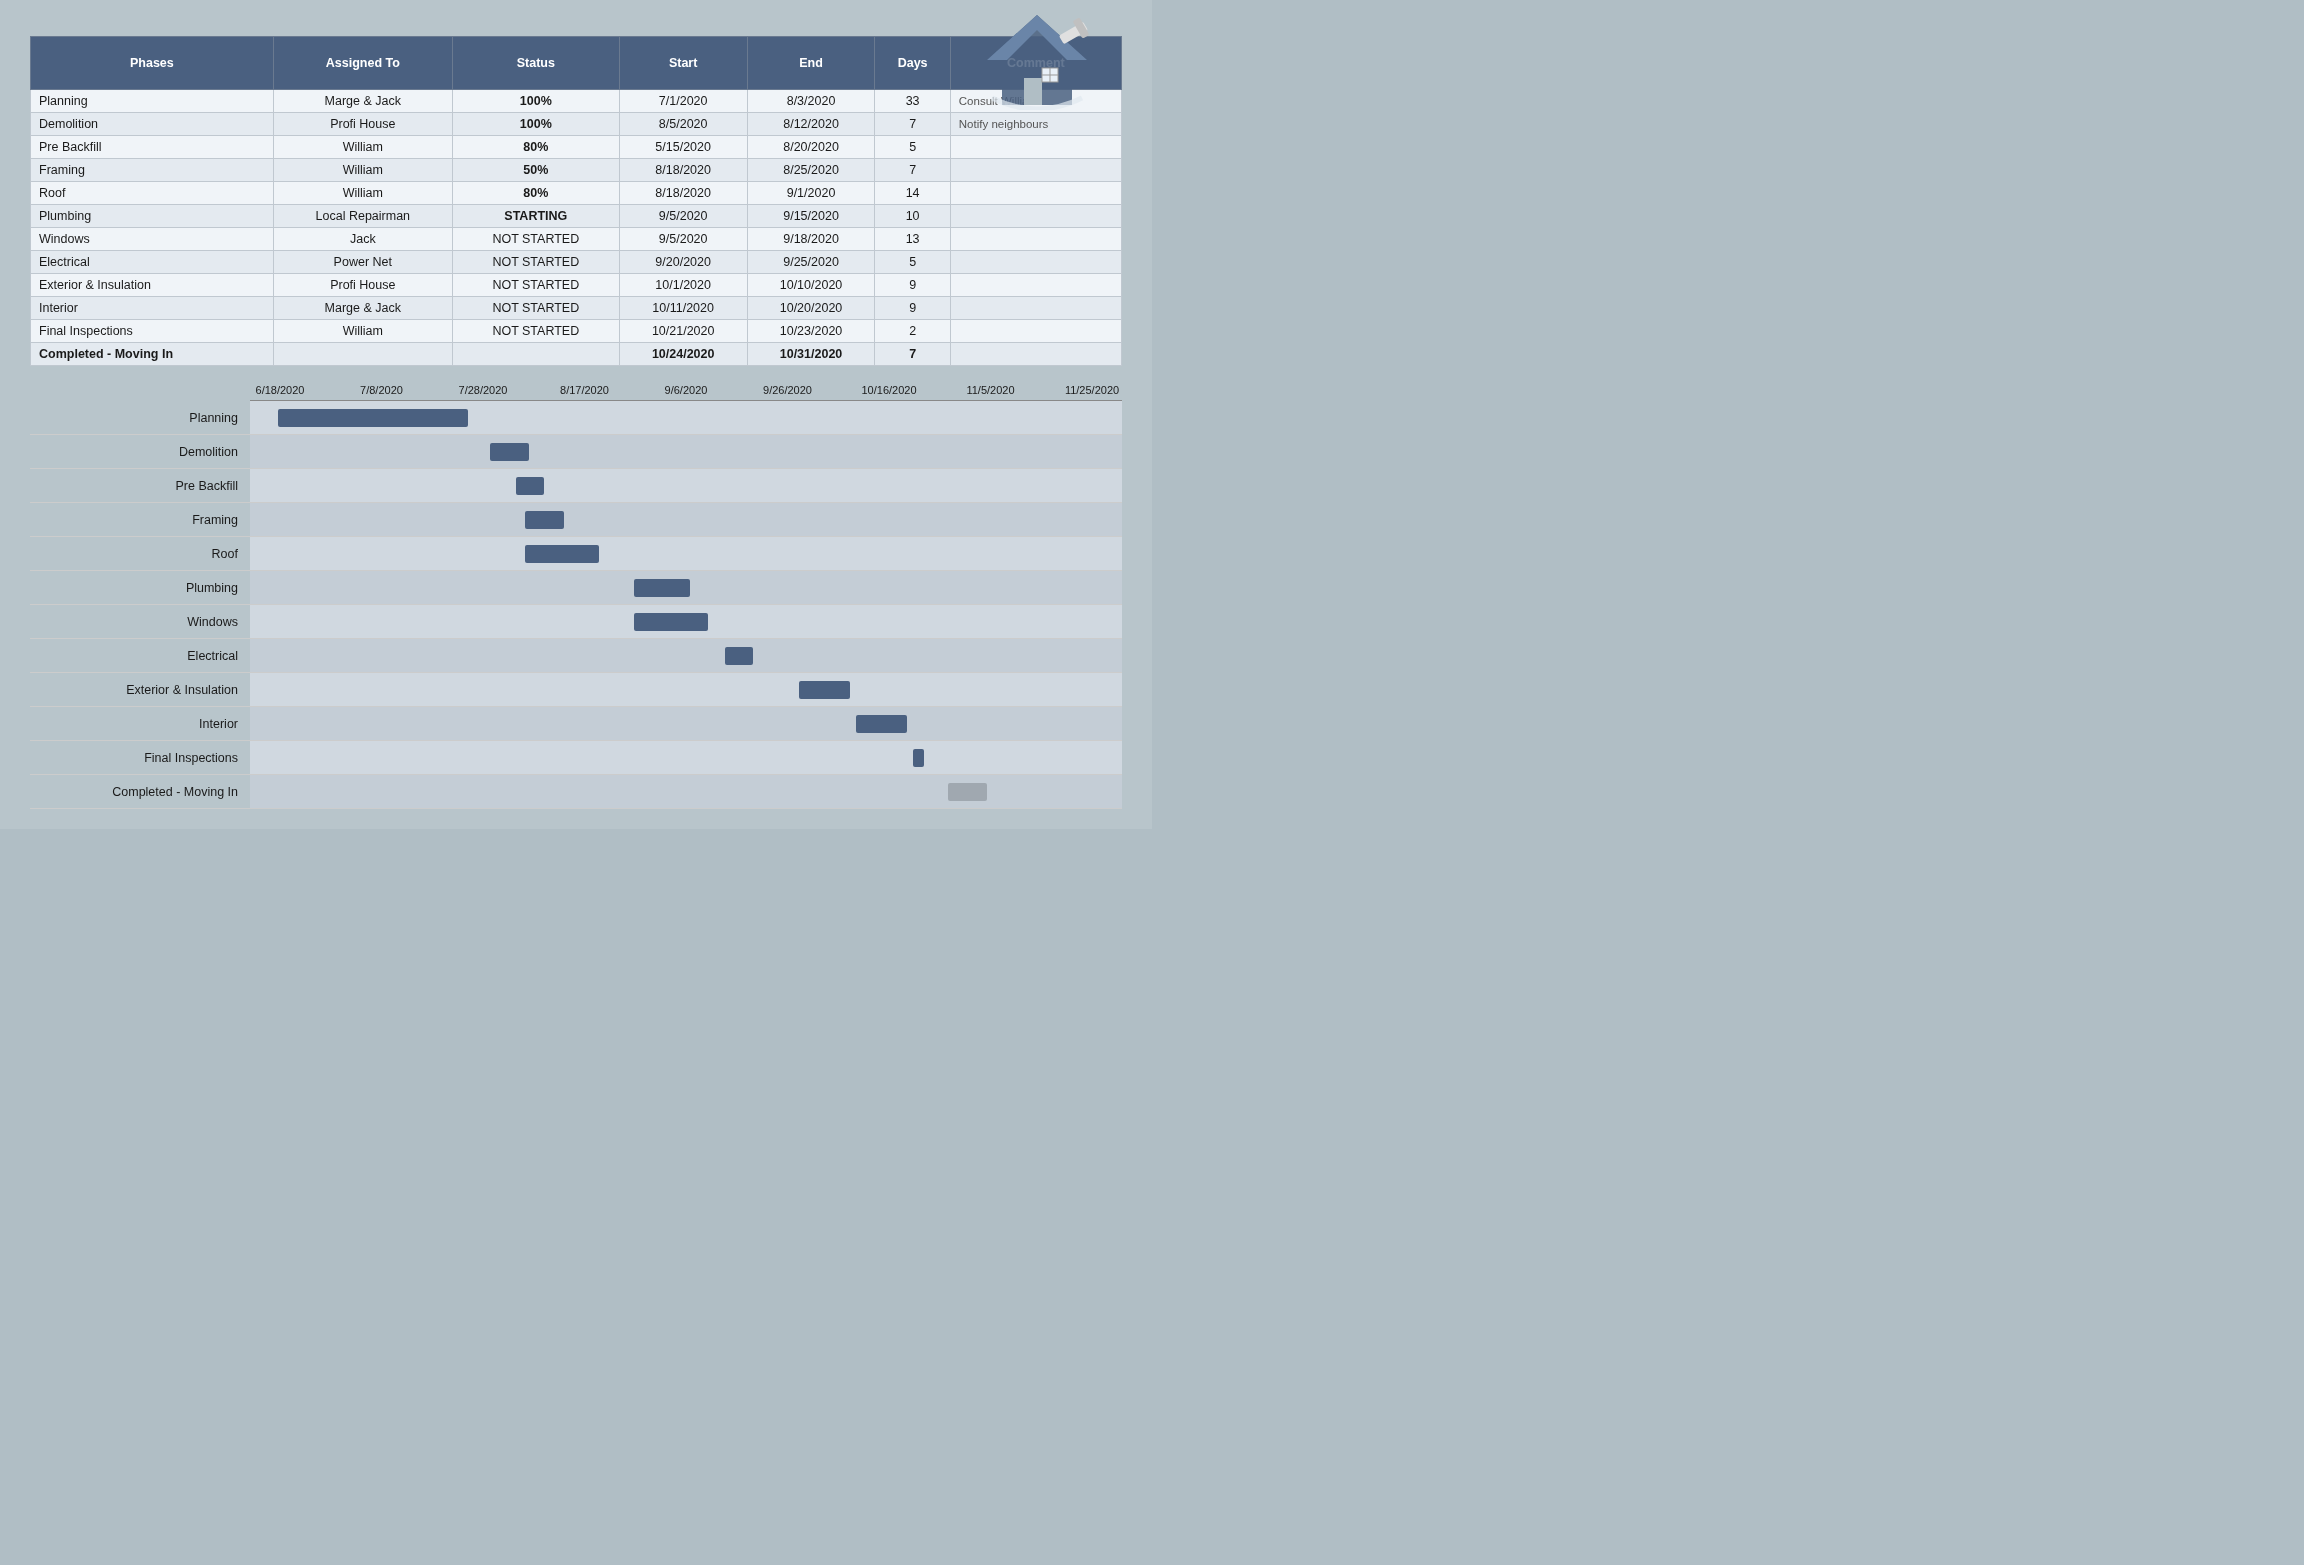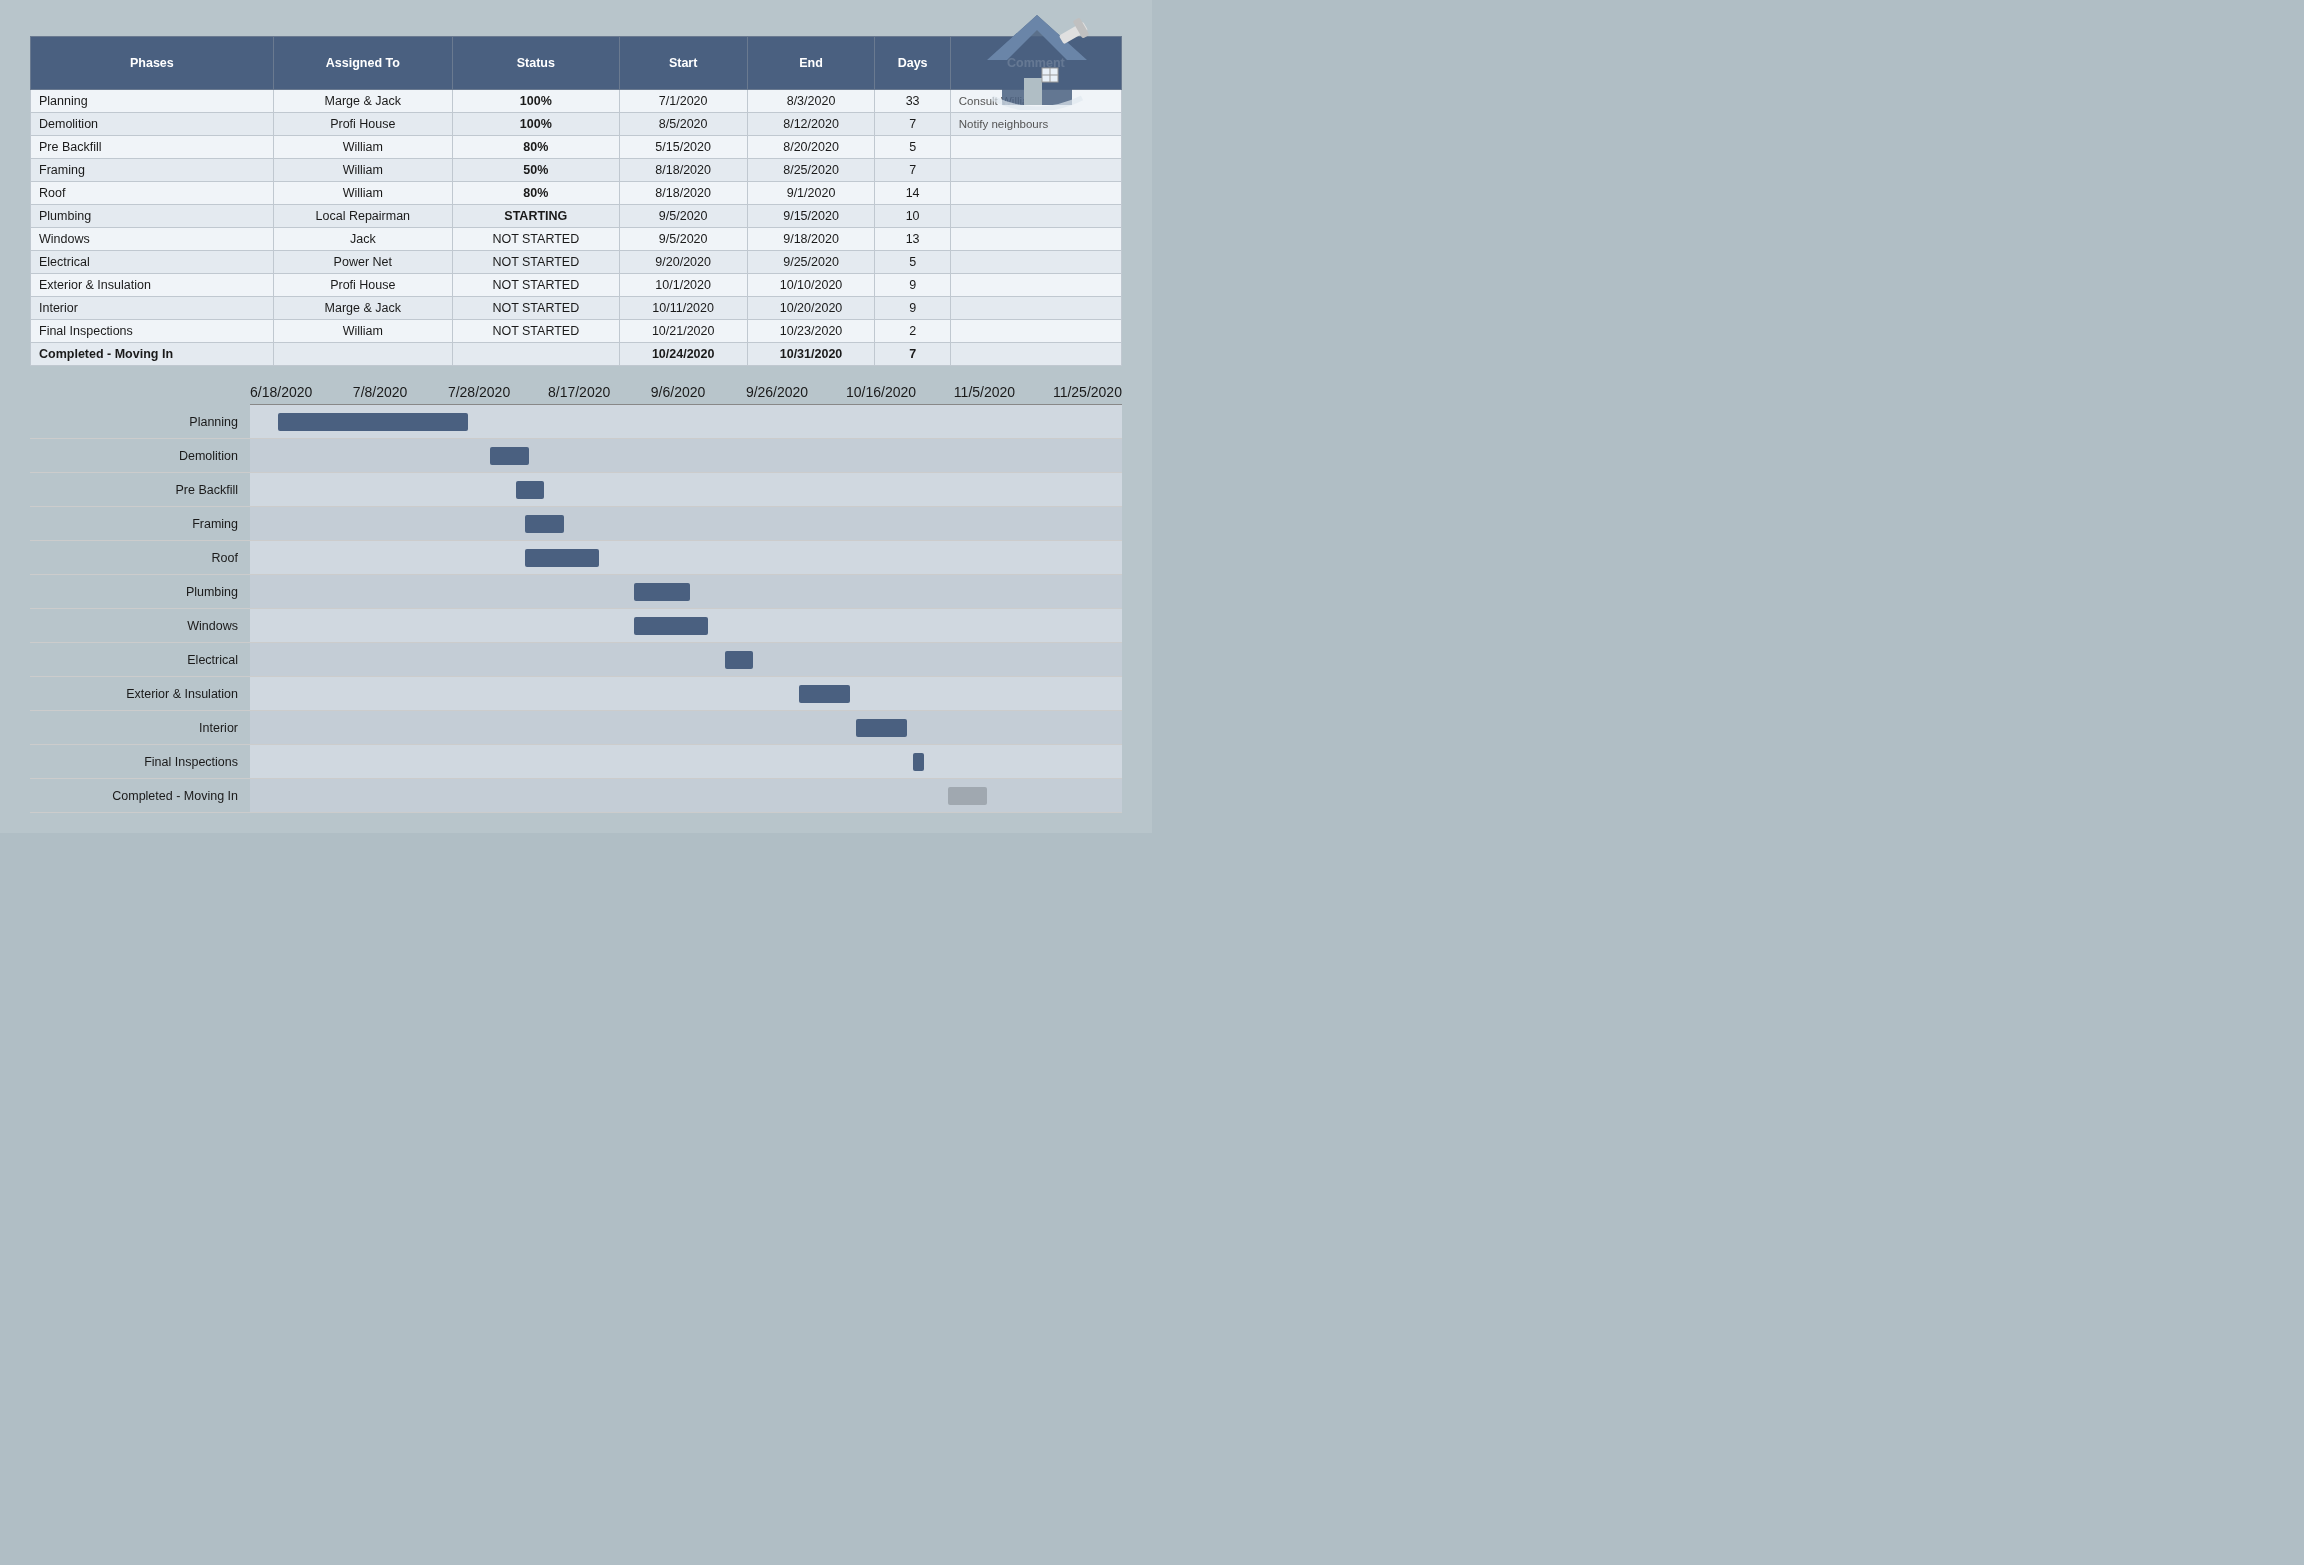--- a/index.html
+++ b/index.html
@@ -126,21 +126,21 @@
       margin-bottom: 0;
     }
     .gantt-header-spacer {
       width: 220px;
       flex-shrink: 0;
     }
     .gantt-dates {
       flex: 1;
       display: flex;
       justify-content: space-between;
-      font-size: 14px;
+      font-size: 11px;
       color: #1a1a1a;
       padding-bottom: 4px;
       border-bottom: 1px solid #888;
     }
     .gantt-date-label {
       text-align: center;
       min-width: 60px;
     }
 
     

